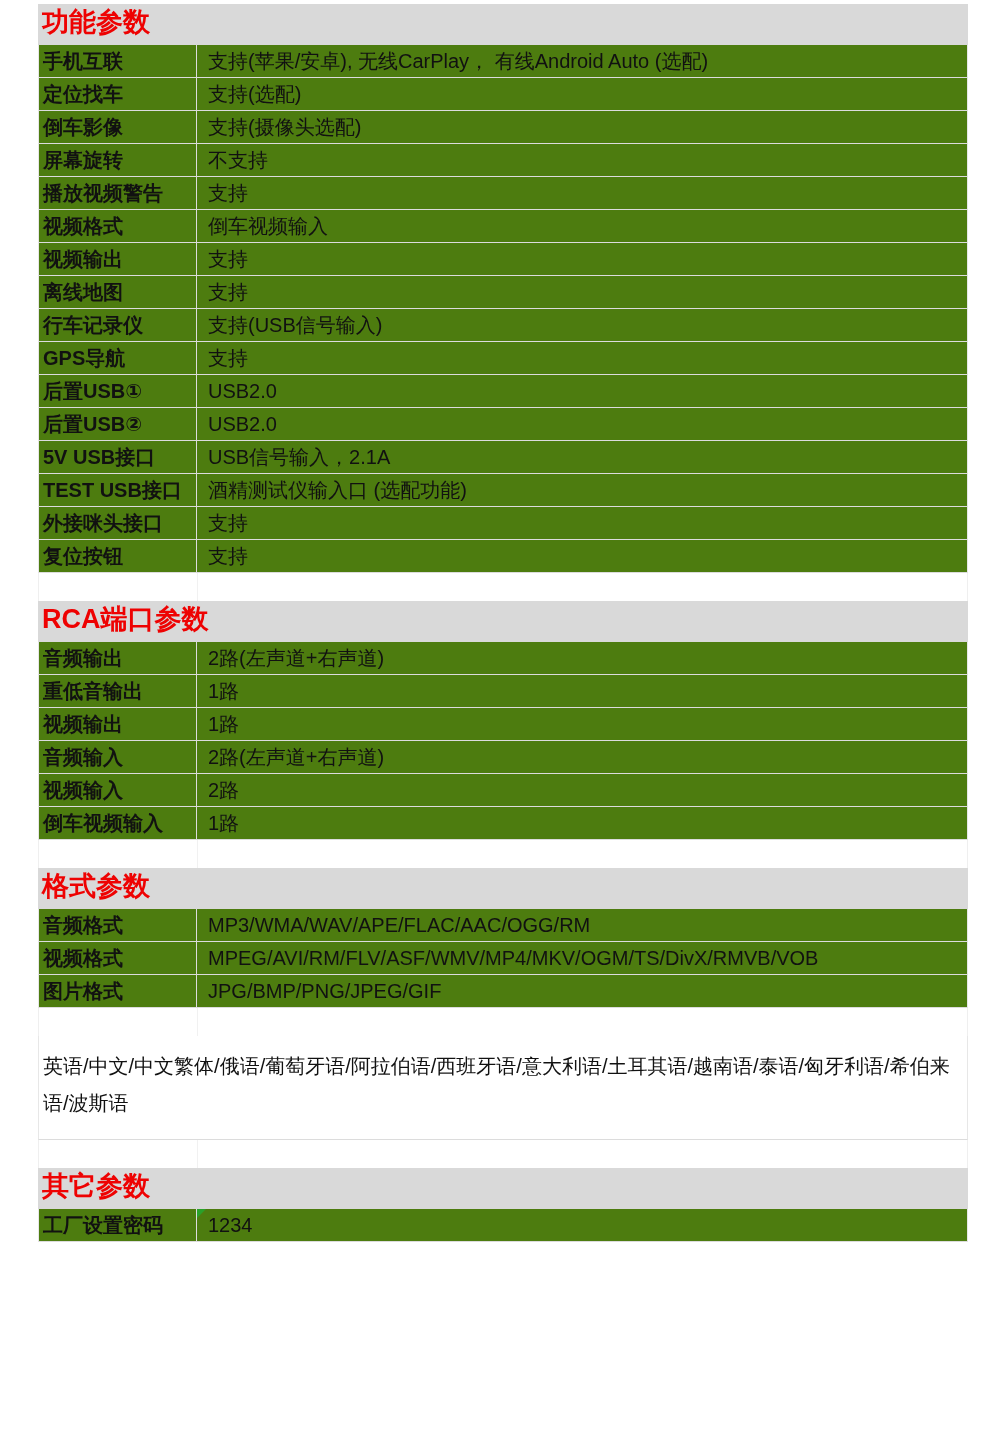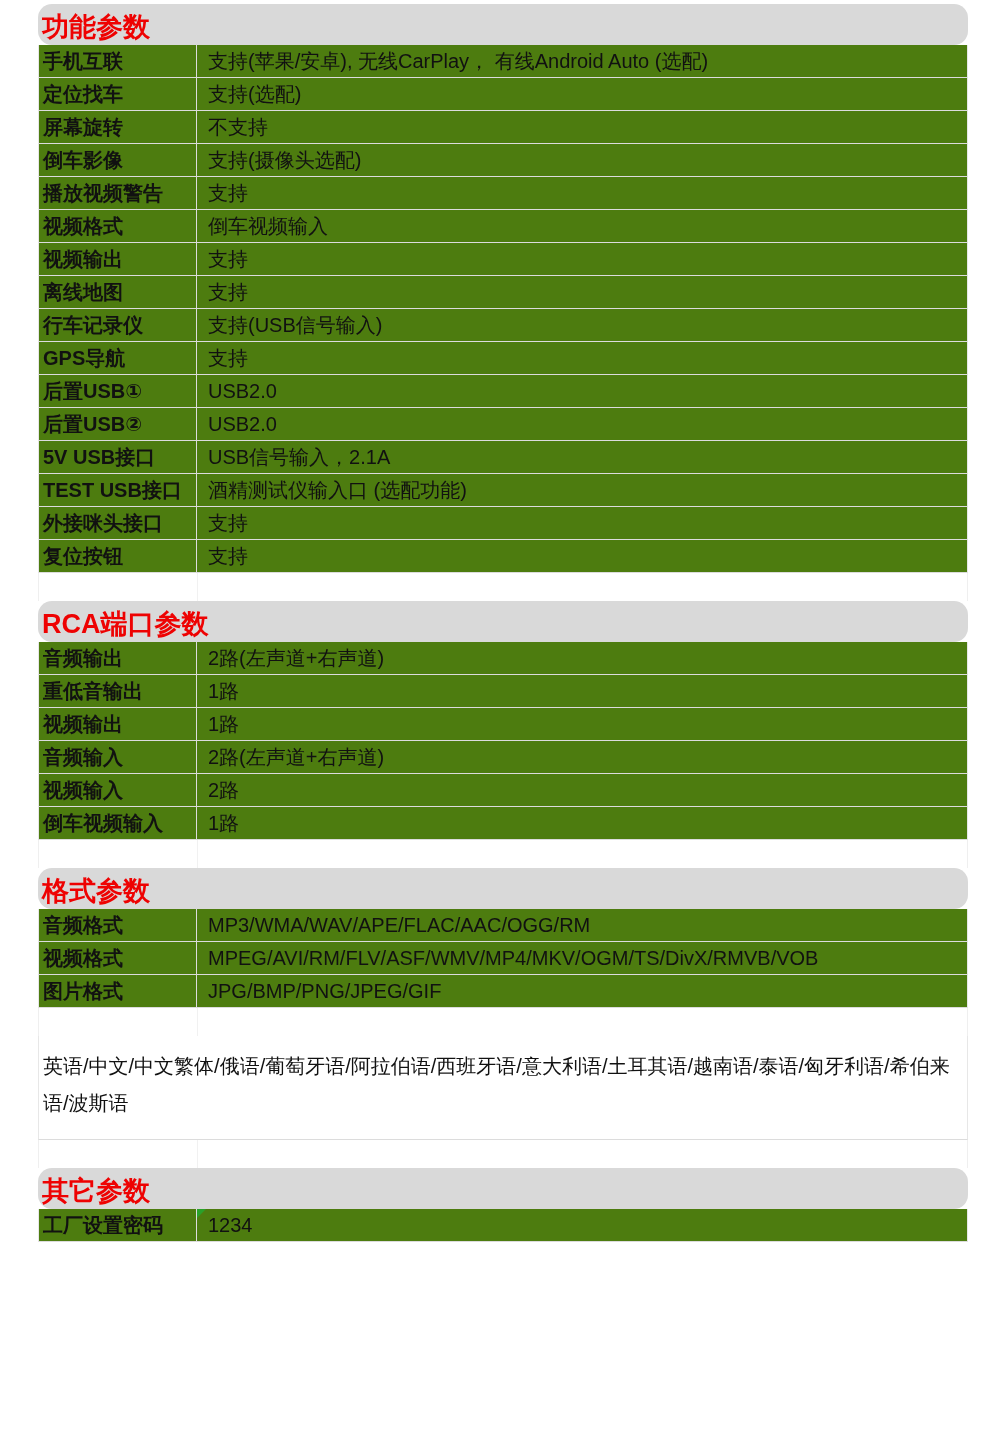--- a/index.html
+++ b/index.html
@@ -18,23 +18,22 @@
   }
   .sheet {
     padding: 4px 0 0 38px;
   }
   .tbl { width: 930px; }
 
   .section-bar {
     height: 41px;
     background: var(--bar, #d9d9d9);
     display: flex;
-    align-items: flex-end;
+    align-items: flex-start;
     padding-left: 4px;
-    border-radius: 14px;
   }
   .section-title {
     font-size: 27px;
     font-weight: bold;
     color: var(--red, #ee0202);
     white-space: nowrap;
   }
 
   .row {
     display: flex;
@@ -111,26 +110,26 @@
       </div>
       <div class="row">
         <div class="label-cell">手机互联</div>
         <div class="value-cell">支持(苹果/安卓), 无线CarPlay， 有线Android Auto (选配)</div>
       </div>
       <div class="row">
         <div class="label-cell">定位找车</div>
         <div class="value-cell">支持(选配)</div>
       </div>
       <div class="row">
+        <div class="label-cell">倒车影像</div>
+        <div class="value-cell">支持(摄像头选配)</div>
+      </div>
+      <div class="row">
         <div class="label-cell">屏幕旋转</div>
         <div class="value-cell">不支持</div>
-      </div>
-      <div class="row">
-        <div class="label-cell">倒车影像</div>
-        <div class="value-cell">支持(摄像头选配)</div>
       </div>
       <div class="row">
         <div class="label-cell">播放视频警告</div>
         <div class="value-cell">支持</div>
       </div>
       <div class="row">
         <div class="label-cell">视频格式</div>
         <div class="value-cell">倒车视频输入</div>
       </div>
       <div class="row">

